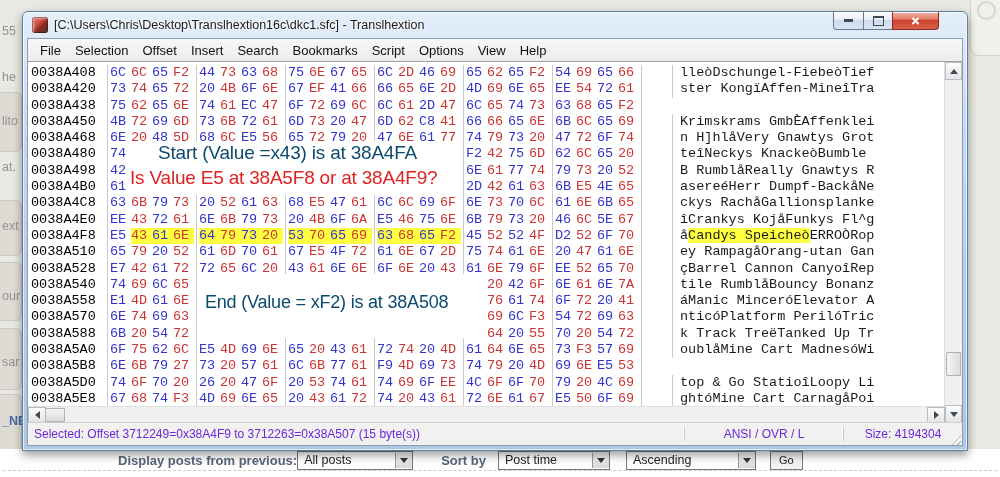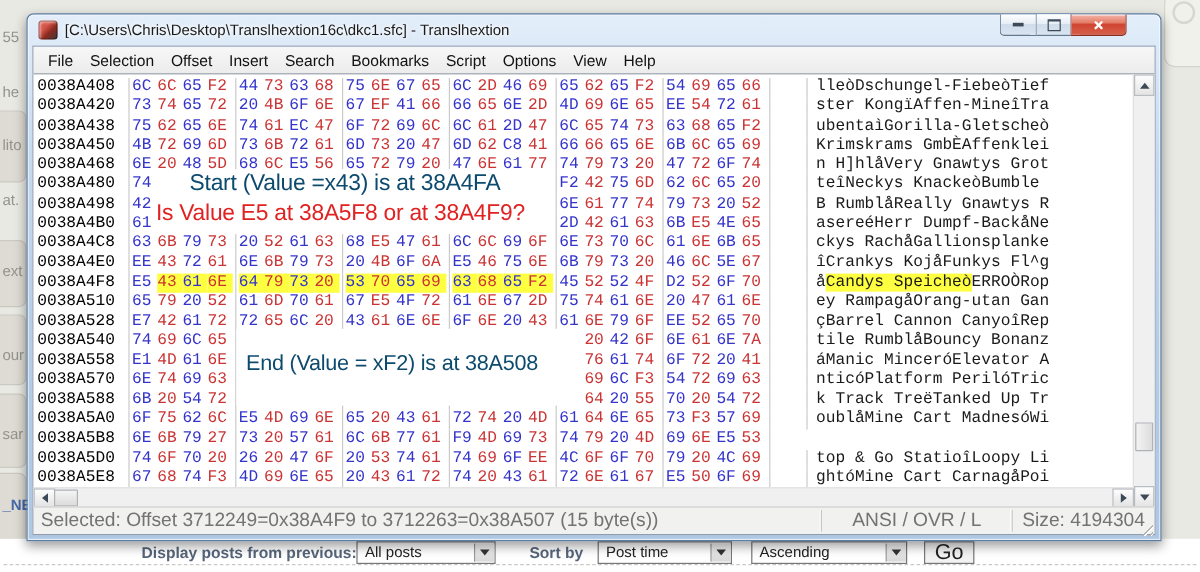--- a/index.html
+++ b/index.html
@@ -15,21 +15,21 @@
   .bg-right{position:absolute;left:966px;top:0;width:34px;height:455px;background:#e9e9e4;}
   .bg-rbox{position:absolute;left:970px;top:-6px;width:46px;height:60px;background:#f1f1eb;border:1px solid #d4d4cc;border-radius:9px;}
   .bg-circle{position:absolute;left:977px;top:1px;width:15px;height:15px;border:2px solid #d7d7cf;border-radius:50%;}
   .bg-bottom{position:absolute;left:0;top:449px;width:1000px;height:28px;background:#ffffff;}
   .bottom-form{position:absolute;left:118px;top:451px;height:18px;display:flex;align-items:center;white-space:nowrap;}
   .bf-label{font-size:13px;font-weight:bold;color:#56657a;}
   .sel-box{display:flex;align-items:center;border:1px solid #777;background:#fff;height:17px;font-size:12.5px;color:#222;}
   .sel-text{padding:0 6px;flex:1;}
   .dd-btn{width:16px;height:15px;background:linear-gradient(#f4f4f4,#d9d9d9);border-left:1px solid #999;display:flex;align-items:center;justify-content:center;}
   .dd-arrow{width:0;height:0;border-left:4px solid transparent;border-right:4px solid transparent;border-top:5px solid #333;}
-  .go-btn{border:1px solid #777;background:#f2f2f2;height:17px;padding:0 8px;font-size:18px;color:#222;display:flex;align-items:center;}
+  .go-btn{border:1px solid #777;background:#f2f2f2;height:17px;padding:0 8px;font-size:11px;color:#222;display:flex;align-items:center;}
   .dashed-line{position:absolute;left:3px;top:470px;width:994px;border-top:1px dashed #c9c9c9;}
   
   #window{
     position:absolute;left:22px;top:11px;width:944px;height:438px;z-index:2;
     border:1px solid #5d7ea4;border-radius:6px 6px 0 0;
     background:linear-gradient(#e3eefa,#c6d9ee 28%,#b7cde6 60%,#aec7e2);
     box-shadow:0 4px 10px rgba(0,0,0,0.40), inset 0 0 0 1px rgba(255,255,255,0.65);
   }
   .titlebar{position:absolute;left:0;top:0;right:0;height:26px;display:flex;align-items:center;padding-left:9px;}
   .app-icon{width:16px;height:16px;margin-right:6px;border-radius:3px;flex:none;
@@ -79,21 +79,21 @@
   .vbtn-up{left:0;right:0;top:0;height:16px;}
   .vbtn-down{left:0;right:0;bottom:0;height:16px;}
   .vthumb{position:absolute;left:1px;right:1px;top:290px;height:22px;background:linear-gradient(90deg,#f4f4f4,#dcdcdc);
     border:1px solid #aeb2b7;border-radius:1px;}
   .hbtn-left{left:0;top:0;bottom:0;width:16px;}
   .hbtn-right{right:0;top:0;bottom:0;width:16px;}
   .hthumb{position:absolute;top:1px;bottom:1px;left:17px;width:18px;background:linear-gradient(#f4f4f4,#dcdcdc);
     border:1px solid #aeb2b7;border-radius:1px;}
   
   .statusbar{position:absolute;left:0;right:0;bottom:0;height:22px;background:#f1f1ef;border-top:1px solid #cfcfcf;
-    display:flex;align-items:center;font-size:16px;color:#737373;}
+    display:flex;align-items:center;font-size:12px;color:#6d28d9;}
   .sp1{flex:1;padding-left:6px;white-space:nowrap;overflow:hidden;}
   .sp2{flex:none;width:158px;text-align:center;border-left:1px solid #c6c6c6;box-shadow:-1px 0 0 #fff;}
   .sp3{flex:none;width:118px;text-align:center;border-left:1px solid #c6c6c6;box-shadow:-1px 0 0 #fff;position:relative;}
   .grip{position:absolute;right:1px;bottom:-4px;width:12px;height:12px;
     background:repeating-linear-gradient(135deg,transparent 0 2px,#b5b5b5 2px 3px,#fdfdfd 3px 4px);
     clip-path:polygon(100% 0,100% 100%,0 100%);}
   
   .ann-box{position:absolute;background:#fff;z-index:5;}
   #annbox1{left:128px;top:141px;width:334px;height:54px;}
   #annbox2{left:197px;top:274px;width:288px;height:64px;}
@@ -296,21 +296,20 @@
               <span class="b odd">65</span>
               <span class="b even">74</span>
               <span class="b odd">73</span>
             </span>
             <span class="grp">
               <span class="b even">63</span>
               <span class="b odd">68</span>
               <span class="b even">65</span>
               <span class="b odd">F2</span>
             </span>
-            <span class="ascii">ubentaìGorilla-Gletscheò</span>
           </div>
           <div class="hexrow">
             <span class="off">0038A450</span>
             <span class="grp">
               <span class="b even">4B</span>
               <span class="b odd">72</span>
               <span class="b even">69</span>
               <span class="b odd">6D</span>
             </span>
             <span class="grp">

